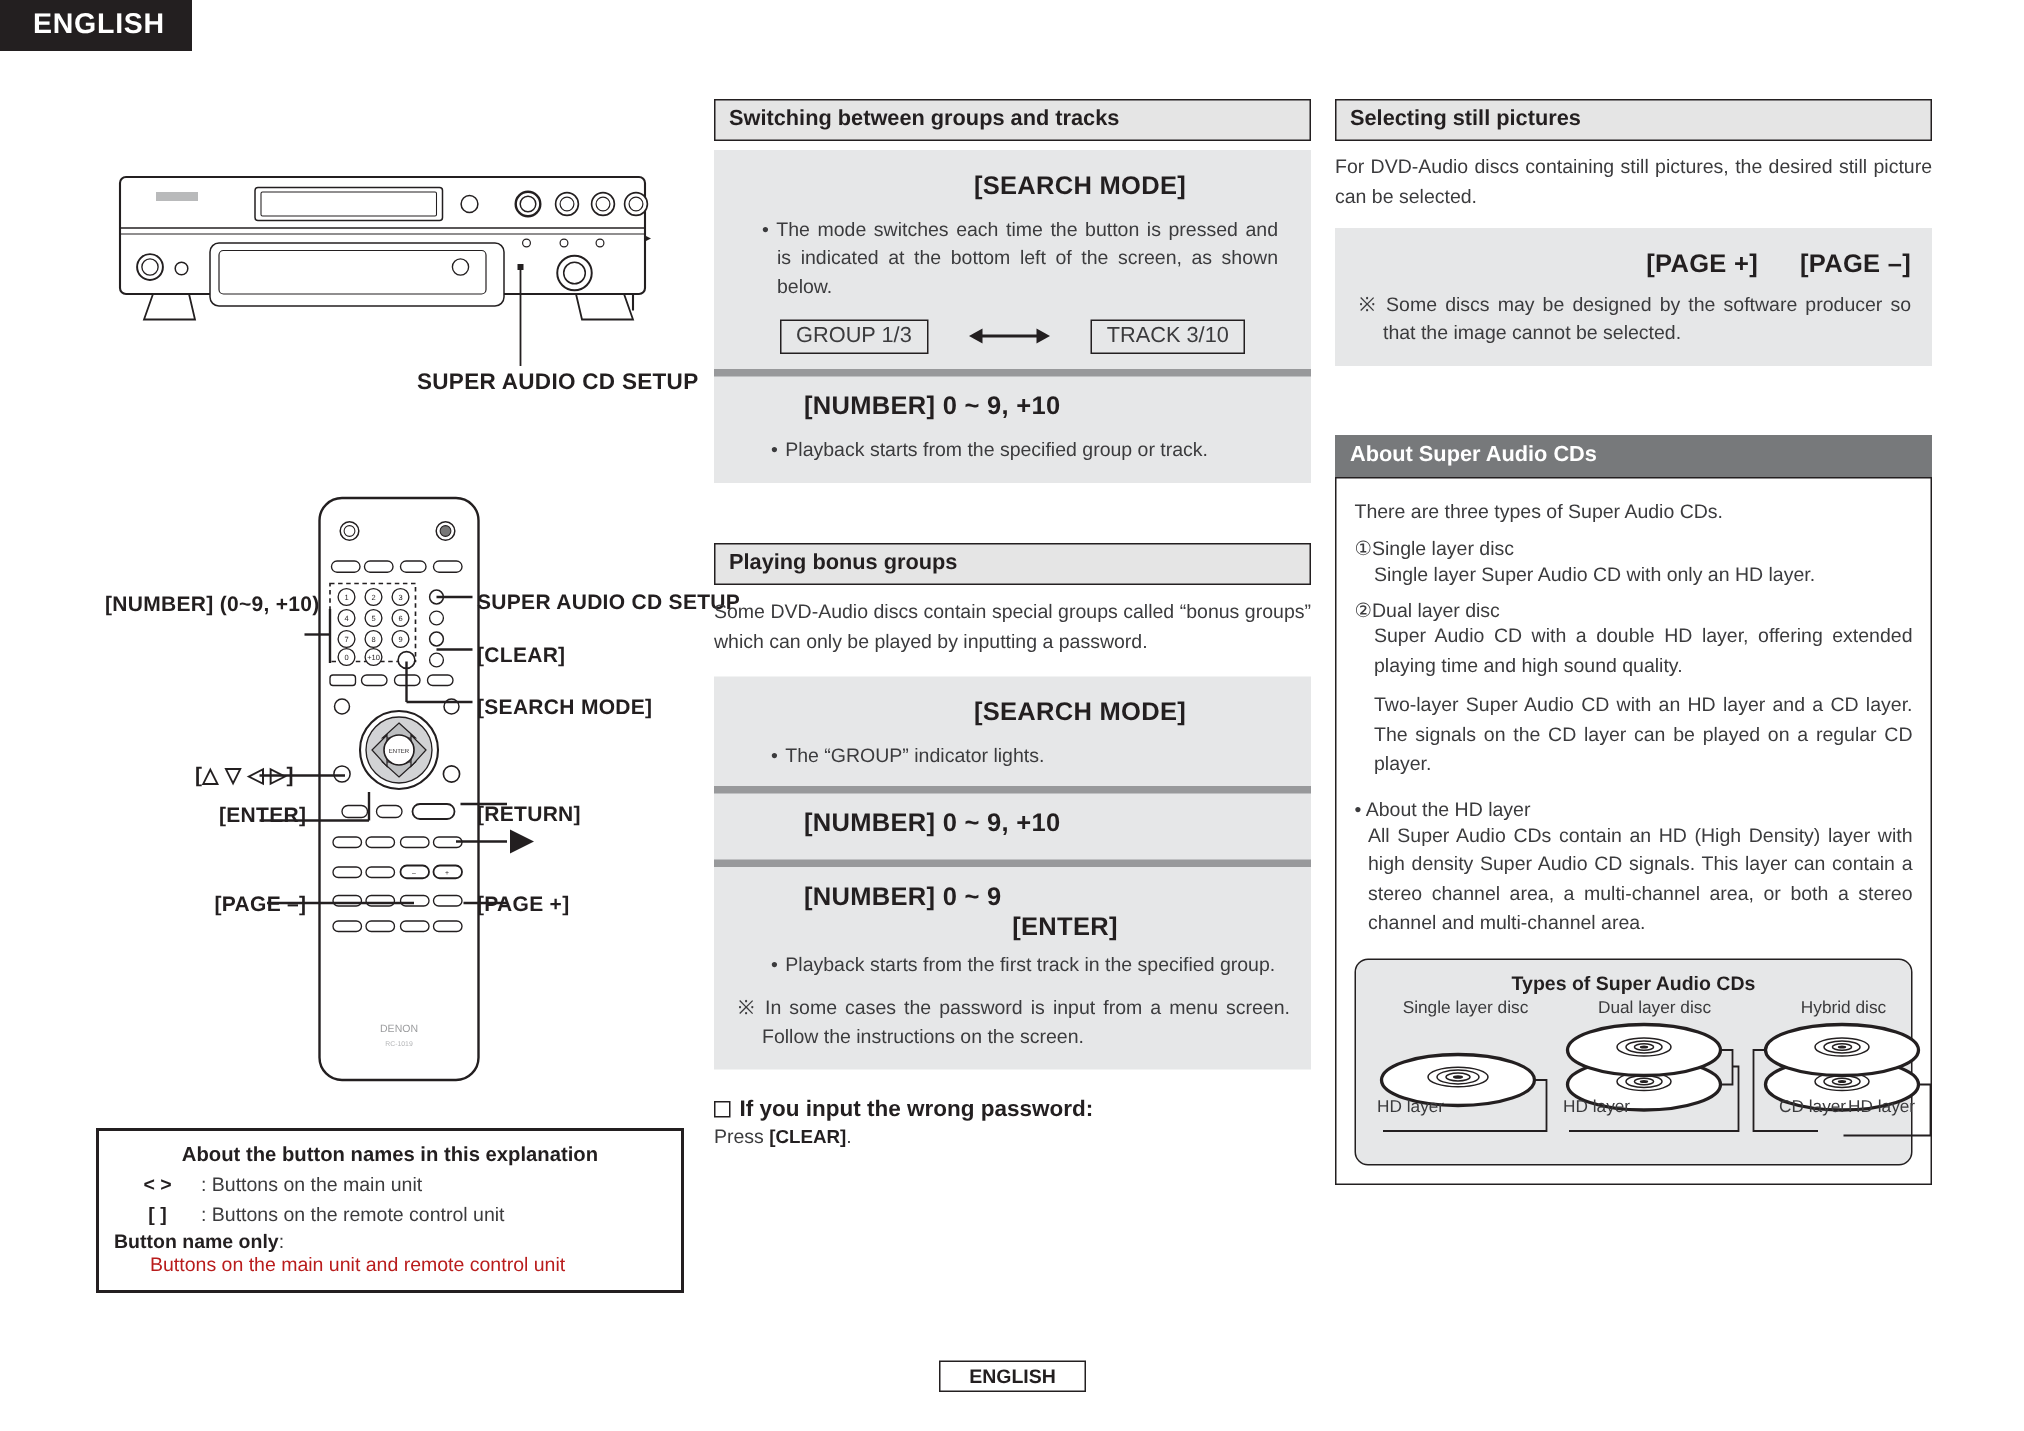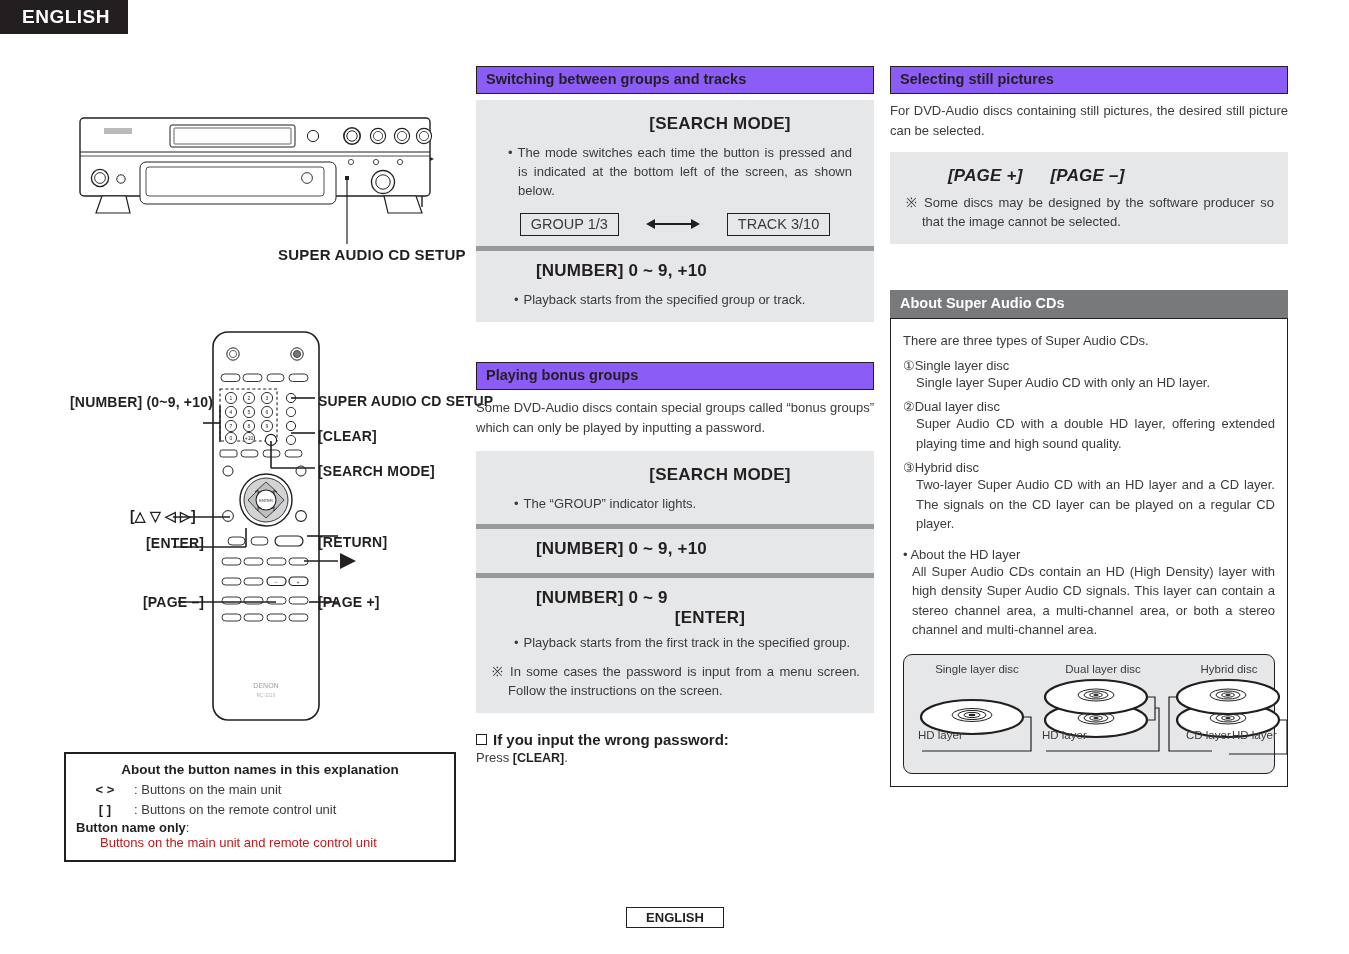--- a/index.html
+++ b/index.html
@@ -20,21 +20,21 @@
     background:#231f20; color:#ffffff;
     font-size:19px; font-weight:bold; letter-spacing:.5px;
     display:flex; align-items:center; padding-left:22px;
   }
   .col-mid   { position:absolute; left:476px; top:66px;  width:398px; }
   .col-right { position:absolute; left:890px; top:66px;  width:398px; }
 
   
   .sec-head{
     border:1px solid #231f20;
-    background:#8b5cf6;
+    background:#e5e5e5;
     font-size:14.5px; font-weight:bold;
     padding:4px 9px 5px;
     line-height:1.2;
   }
   .sec-head.dark{
     background:#77797b; color:#ffffff; border-color:#77797b;
   }
 
   
   .panel{ background:#e6e7e8; padding:10px 14px 12px; }
@@ -400,48 +400,48 @@
       <span>Press </span><b>[CLEAR]</b><span>.</span>
     </div>
   </div>
 
   <div class="col-right">
 
     <div class="sec-head">Selecting still pictures</div>
     <div class="body-text" style="margin-top:7px;">For DVD-Audio discs containing still pictures, the desired still picture can be selected.</div>
 
     <div class="panel" style="margin-top:12px;">
-      <div class="op" style="text-align:left;padding-left:44px;margin:4px 0 8px;font-style:italic;">
+      <div class="op" style="text-align:right;padding-left:44px;margin:4px 0 8px;">
         <span>[PAGE +]</span><span style="display:inline-block;width:28px;"></span><span>[PAGE –]</span>
       </div>
       <div class="note-star">※ <span>Some discs may be designed by the software producer so that the image cannot be selected.</span></div>
     </div>
 
     <div class="sec-head dark" style="margin-top:46px;">About Super Audio CDs</div>
 
     <div class="sac-box">
       <div class="sac-lead">There are three types of Super Audio CDs.</div>
 
       <div class="sac-item">
         <div class="t"><span>①</span><span>Single layer disc</span></div>
         <div class="d">Single layer Super Audio CD with only an HD layer.</div>
       </div>
       <div class="sac-item">
         <div class="t"><span>②</span><span>Dual layer disc</span></div>
         <div class="d">Super Audio CD with a double HD layer, offering extended playing time and high sound quality.</div>
       </div>
       <div class="sac-item">
-        <div class="t"><span>③</span><span>Hybrid disc</span></div>
         <div class="d">Two-layer Super Audio CD with an HD layer and a CD layer. The signals on the CD layer can be played on a regular CD player.</div>
       </div>
 
       <div class="sac-hd">• <span>About the HD layer</span></div>
       <div class="sac-hd-d">All Super Audio CDs contain an HD (High Density) layer with high density Super Audio CD signals. This layer can contain a stereo channel area, a multi-channel area, or both a stereo channel and multi-channel area.</div>
 
       <div class="disc-fig">
+        <div class="fig-title">Types of Super Audio CDs</div>
         <div class="disc-cols">
 
           <div class="disc-col" style="flex:0 0 126px;">
             <div class="cap">Single layer disc</div>
             <svg width="126" height="88" viewBox="0 0 126 88">
               <ellipse cx="58" cy="42" rx="51" ry="17" fill="#fff" stroke="#231f20" stroke-width="2.2"></ellipse>
               <ellipse cx="58" cy="40" rx="20" ry="6.5" fill="none" stroke="#231f20" stroke-width="1"></ellipse>
               <ellipse cx="58" cy="40" rx="14" ry="4.6" fill="none" stroke="#231f20" stroke-width="1"></ellipse>
               <ellipse cx="58" cy="40" rx="8" ry="2.6" fill="none" stroke="#231f20" stroke-width="1"></ellipse>
               <ellipse cx="58" cy="40" rx="3.4" ry="1.2" fill="#231f20"></ellipse>

